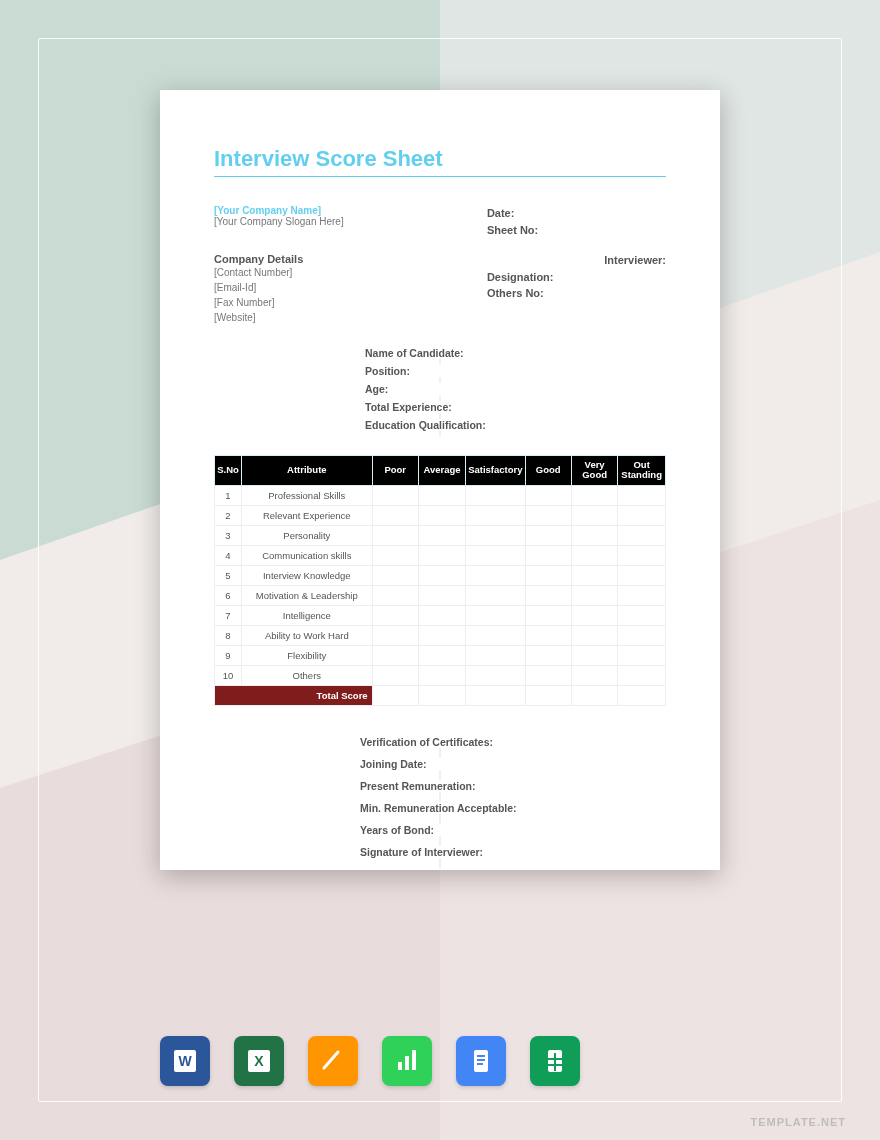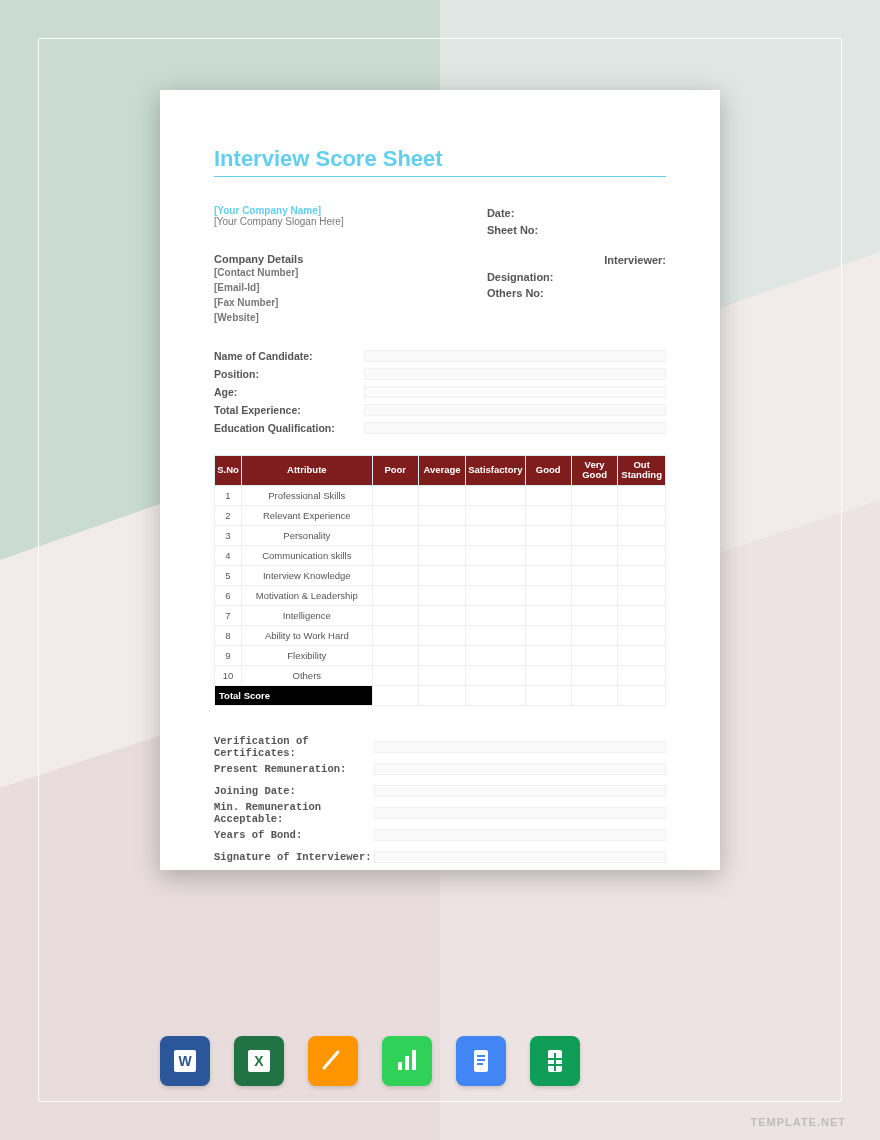--- a/index.html
+++ b/index.html
@@ -25,36 +25,36 @@
     background:#fff; box-shadow:0 6px 24px rgba(0,0,0,.25);
     padding:56px 54px 40px 54px; font-size:10px; color:#555;
   }
   .title { color:#63cfee; font-size:22px; font-weight:700; padding-bottom:4px;
            border-bottom:1.5px solid #63cfee; margin-bottom:28px; }
   .header-row { display:flex; gap:40px; margin-bottom:22px; font-size:11px; }
   .hleft { flex:1.3; } .hright { flex:1; }
   .company-name { color:#63cfee; font-weight:700; font-size:10px; }
   .slogan { font-size:10px; color:#777; }
   .section-head { font-weight:700; color:#555; margin-top:26px; font-size:11px; }
-  .detail { font-size:10px; color:#777; line-height:1.5;font-weight:bold; }
+  .detail { font-size:10px; color:#777; line-height:1.5; }
   .meta-line { font-weight:700; color:#555; font-size:11px; line-height:1.5; }
 
   .fields { margin:6px 0 18px 0; }
-  .field { display:flex; align-items:center; font-size:10.5px; font-weight:700; color:#555; height:18px; }
+  .field { display:flex; align-items:center; font-size:10.5px; font-weight:700; color:#555; height:18px;flex-direction:column; }
   .field .lbl { width:150px; flex:none; }
   .field .line { flex:1; height:12px; background:#fafafa; border:1px solid #f0f0f0; }
-  .fields2 .field { height:22px;font-family:Liberation Mono, monospace; }
+  .fields2 .field { height:22px; }
   .fields2 .lbl { width:160px; }
 
   table.score { width:100%; border-collapse:collapse; font-size:9.5px; margin-bottom:30px; }
-  table.score th { background:#7f1d1d; color:#fff; font-weight:700; padding:4px 2px;
+  table.score th { background:#000000; color:#fff; font-weight:700; padding:4px 2px;
                    border:1px solid #d8eef6; line-height:1.1; }
   table.score td { border:1px solid #eee; padding:3px 4px; color:#555; height:20px; text-align:center; }
   table.score td.attr { text-align:center; }
-  .total-row td:first-child { background:#000000; color:#fff; font-weight:700; text-align:left; }
+  .total-row td:first-child { background:#7f1d1d; color:#fff; font-weight:700; text-align:right; }
   .total-row td { border-color:#eee; }
   col.c-sn   { width:6%; }
   col.c-attr { width:30%; }
   col.c-r    { width:10.6%; }
 
   .app-icons { position:absolute; left:160px; bottom:54px; display:flex; gap:24px; }
   .app { width:50px; height:50px; border-radius:8px; position:relative;
          box-shadow:0 2px 4px rgba(0,0,0,.15); display:flex; align-items:center; justify-content:center; }
   .app svg { width:30px; height:30px; }
   .watermark { position:absolute; right:34px; bottom:12px; font-size:11px;
@@ -250,25 +250,25 @@
         </tr>
       </tbody>
   </table>
 
   <div class="fields fields2" id="bottom-fields">
       <div class="field">
         <span class="lbl">Verification of Certificates:</span>
         <span class="line"></span>
       </div>
       <div class="field">
+        <span class="lbl">Joining Date:</span>
+        <span class="line"></span>
+      </div>
+      <div class="field">
         <span class="lbl">Present Remuneration:</span>
-        <span class="line"></span>
-      </div>
-      <div class="field">
-        <span class="lbl">Joining Date:</span>
         <span class="line"></span>
       </div>
       <div class="field">
         <span class="lbl">Min. Remuneration Acceptable:</span>
         <span class="line"></span>
       </div>
       <div class="field">
         <span class="lbl">Years of Bond:</span>
         <span class="line"></span>
       </div>

